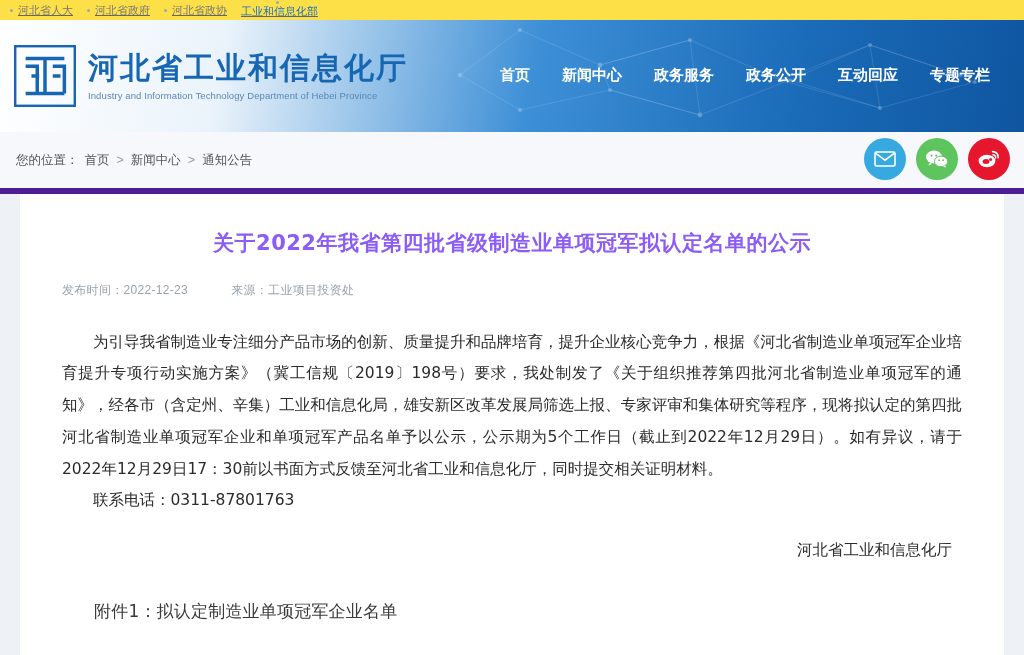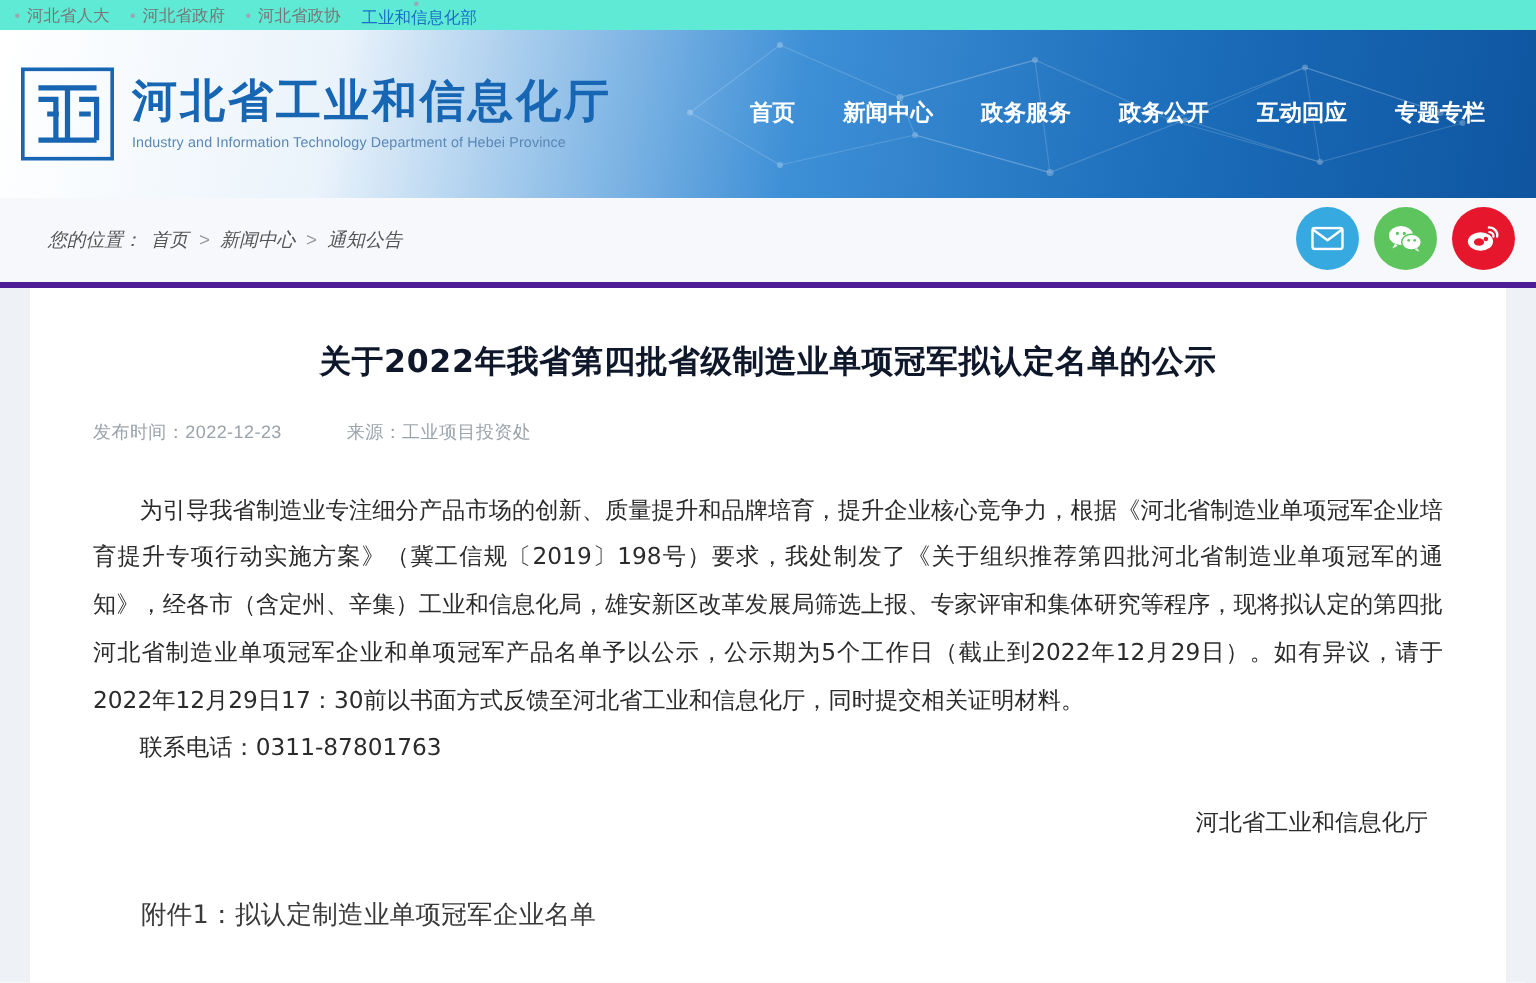--- a/index.html
+++ b/index.html
@@ -11,27 +11,28 @@
     height: 655px;
     overflow: hidden;
     font-family: "Liberation Sans", sans-serif;
     background: #ffffff;
     color: #333;
   }
 
   
   .toplinks {
     height: 20px;
-    background: #5eead4;
+    background: #fde047;
     display: flex;
     align-items: center;
     padding-left: 10px;
     gap: 0px;
     font-size: 11px;
     color: #666;
+    text-decoration: underline;
   }
   .toplink {
     display: flex;
     align-items: center;
     margin-right: 14px;
     color: #777;
     text-decoration: none;
     white-space: nowrap;
   }
   .toplink .dot {
@@ -110,27 +111,26 @@
     text-decoration: none;
     white-space: nowrap;
     font-family: "DejaVu Sans", sans-serif;
   }
 
   
   .crumbbar {
     position: relative;
     height: 56px;
     background: #f6f8fb;
-    border-bottom: 4px solid #4c1d95;
-    display: flex;
-    align-items: center;
-    padding-left: 32px;
+    border-bottom: 6px solid #4c1d95;
+    display: flex;
+    align-items: center;
+    padding-left: 16px;
     font-size: 12.5px;
     color: #555;
-    font-style: italic;
   }
   .crumb-label { color: #555; margin-right: 6px; }
   .crumb-link { color: #555; text-decoration: none; }
   .crumb-sep { margin: 0 7px; color: #999; }
 
   .social {
     position: absolute;
     right: 14px;
     top: 6px;
     display: flex;
@@ -162,21 +162,21 @@
     margin: 0 20px;
     min-height: 100%;
     box-sizing: border-box;
     padding: 34px 42px 10px 42px;
     box-shadow: 0 0 0 1px #f0f0f0;
   }
   .art-title {
     text-align: center;
     font-size: 21px;
     font-weight: bold;
-    color: #0f172a;
+    color: #8b5cf6;
     letter-spacing: 0.5px;
     line-height: 1.5;
     font-family: "DejaVu Sans", sans-serif;
   }
   .art-meta {
     margin-top: 22px;
     text-align: left;
     font-size: 12px;
     color: #9aa3ab;
     letter-spacing: 0.3px;

